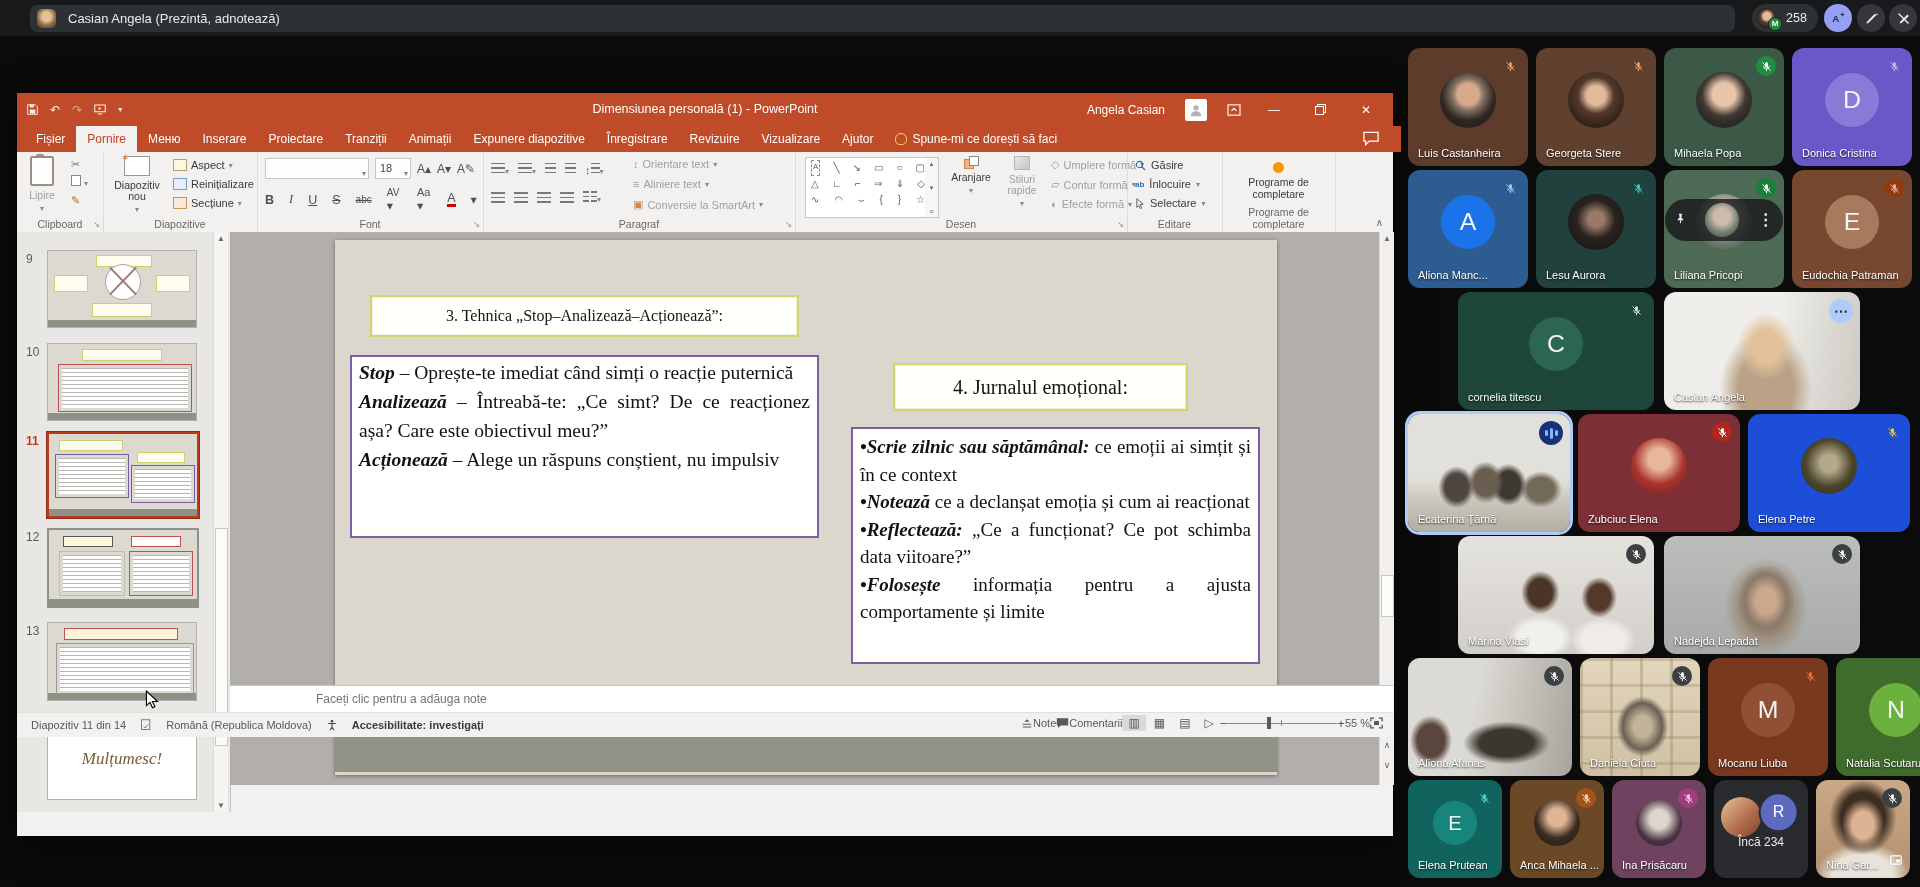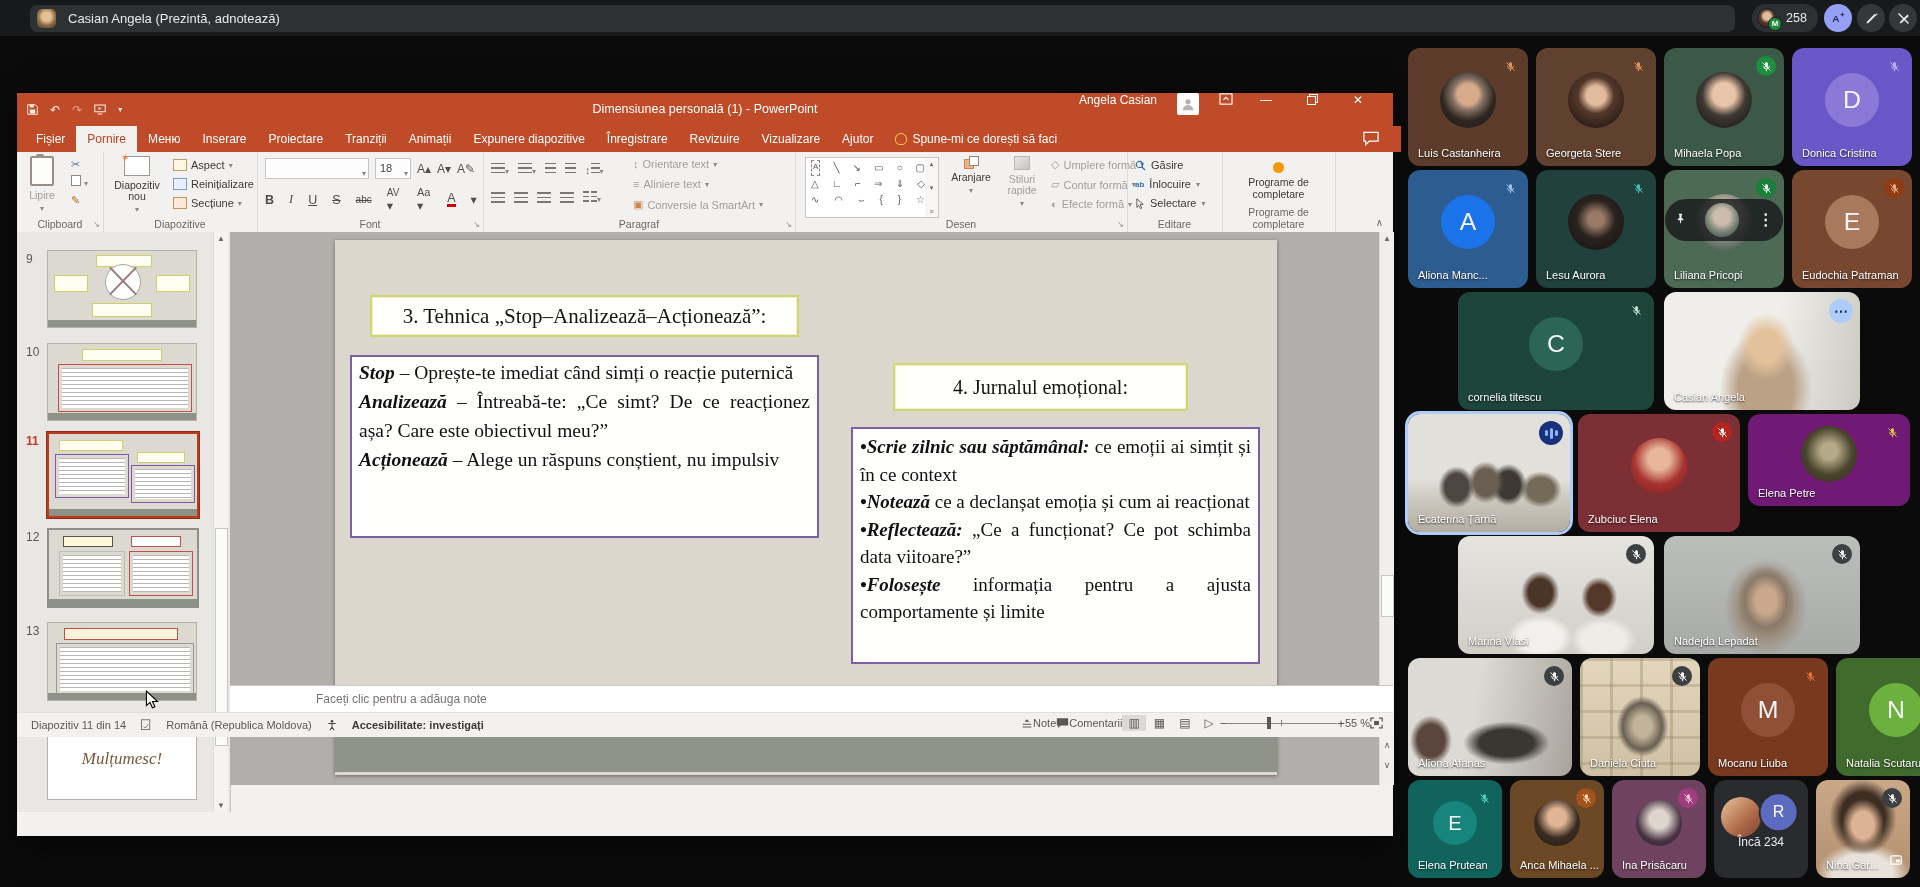--- a/index.html
+++ b/index.html
@@ -15,21 +15,21 @@
   .p-chip .cnt{position:absolute;left:34px;top:0;line-height:28px;font-size:12.5px;}
   .roundbtn{position:absolute;top:4px;width:28px;height:28px;border-radius:50%;display:flex;align-items:center;justify-content:center;}
   .b-translate{left:1824px;background:#95a0f4;}
   .b-pen{left:1857px;background:#35373a;}
   .b-penoff{left:1889px;background:#35373a;}
   
   .win{position:absolute;left:17px;top:93px;width:1376px;height:743px;background:#f3f1f0;box-shadow:0 0 0 1px rgba(0,0,0,.45),0 10px 30px rgba(0,0,0,.6);}
   .tbar{position:absolute;left:0;top:0;width:100%;height:33px;background:#bf4b28;color:#fff;}
   .qat{position:absolute;left:10px;top:0;height:33px;display:flex;align-items:center;gap:12px;font-size:12px;color:#ffe9e0;}
   .tbar .title{position:absolute;left:0;right:0;top:0;text-align:center;line-height:33px;font-size:12.5px;color:#fff;}
-  .tbar-right{position:absolute;right:22px;top:0;height:33px;display:flex;gap:20px;font-size:12px;}
+  .tbar-right{position:absolute;right:14px;top:0;height:33px;display:flex;align-items:center;gap:20px;font-size:12px;}
   .avbox{width:22px;height:22px;background:#fff;border-radius:2px;display:flex;align-items:center;justify-content:center;}
   .wbtn{width:26px;text-align:center;font-size:12px;color:#fff;}
   .restore-ic{position:relative;width:10px;height:10px;display:inline-block;}
   .restore-ic i{position:absolute;border:1px solid #fff;width:7px;height:7px;display:block;}
   .restore-ic i:first-child{left:2px;top:0;}
   .restore-ic i:last-child{left:0;top:2px;background:#bf4b28;}
   .tabs{position:absolute;left:0;top:33px;width:100%;height:26px;background:#bf4b28;display:flex;align-items:stretch;padding-left:8px;}
   .tab{color:#fff;font-size:12px;line-height:26px;padding:0 11px;cursor:default;display:flex;align-items:center;gap:5px;}
   .tab.active{background:#f3f1f0;color:#c2401f;}
   .bulb{width:10px;height:10px;border:1.5px solid #ffd34d;border-radius:50% 50% 40% 40%;display:inline-block;position:relative;}
@@ -508,21 +508,21 @@
         <span class="thumb-num" style="top: 482px;">14</span>
         <div class="thumb white" style="top: 480px; height: 86px;">
           <div class="logo"></div>
           <div class="crest"></div>
           <div class="thanks-text">Mulțumesc!</div>
         </div>
       </div>
 
     <div class="canvas">
       <div class="slide serif">
-        <div class="titlebox serif" style="left:35px;top:55px;width:425px;height:38px;font-size:21px;line-height:38px">
+        <div class="titlebox serif" style="left:35px;top:55px;width:425px;height:38px;font-size:16px;line-height:38px">
           <span>3. Tehnica „Stop–Analizează–Acționează”:</span>
         </div>
         <div class="purplebox serif" style="left:15px;top:115px;width:451px;height:177px;padding:1px 7px;font-size:19.5px;line-height:29px" id="stopBox">
             <div><span class="lead">Stop</span><span> – Oprește-te imediat când simți o reacție puternică</span></div>
             <div><span class="lead">Analizează</span><span> – Întreabă-te: „Ce simt? De ce reacționez așa? Care este obiectivul meu?”</span></div>
             <div><span class="lead">Acționează</span><span> – Alege un răspuns conștient, nu impulsiv</span></div>
           </div>
         <div class="titlebox serif" style="left:558px;top:123px;width:291px;height:44px;font-size:20px;line-height:44px">
           <span>4. Jurnalul emoțional:</span>
         </div>
@@ -755,21 +755,21 @@
             <svg viewBox="0 0 24 24" width="13" height="13">
               <path d="M12 4a2.6 2.6 0 0 1 2.6 2.6v4.8a2.6 2.6 0 0 1-5.2 0V6.6A2.6 2.6 0 0 1 12 4z" fill="#ffffff"></path>
               <g fill="none" stroke="#ffffff" stroke-width="1.8" stroke-linecap="round">
                 <path d="M6.8 11.6a5.2 5.2 0 0 0 10.4 0"></path>
                 <path d="M12 16.8V20"></path>
                 <path d="M5 5l14 14"></path>
               </g>
             </svg>
           </span>
         </div>
-        <div class="tile" style="width: 162px; height: 92px; background: #701a75;">
+        <div class="tile" style="width: 162px; height: 118px; background: #1d4ed8;">
           <div class="avc p7" style="width: 56px; height: 56px;"></div>
           <div class="tname">Elena Petre</div>
           <span class="micwrap">
             <svg viewBox="0 0 24 24" width="13" height="13">
               <path d="M12 4a2.6 2.6 0 0 1 2.6 2.6v4.8a2.6 2.6 0 0 1-5.2 0V6.6A2.6 2.6 0 0 1 12 4z" fill="#e3cb42"></path>
               <g fill="none" stroke="#e3cb42" stroke-width="1.8" stroke-linecap="round">
                 <path d="M6.8 11.6a5.2 5.2 0 0 0 10.4 0"></path>
                 <path d="M12 16.8V20"></path>
                 <path d="M5 5l14 14"></path>
               </g>

